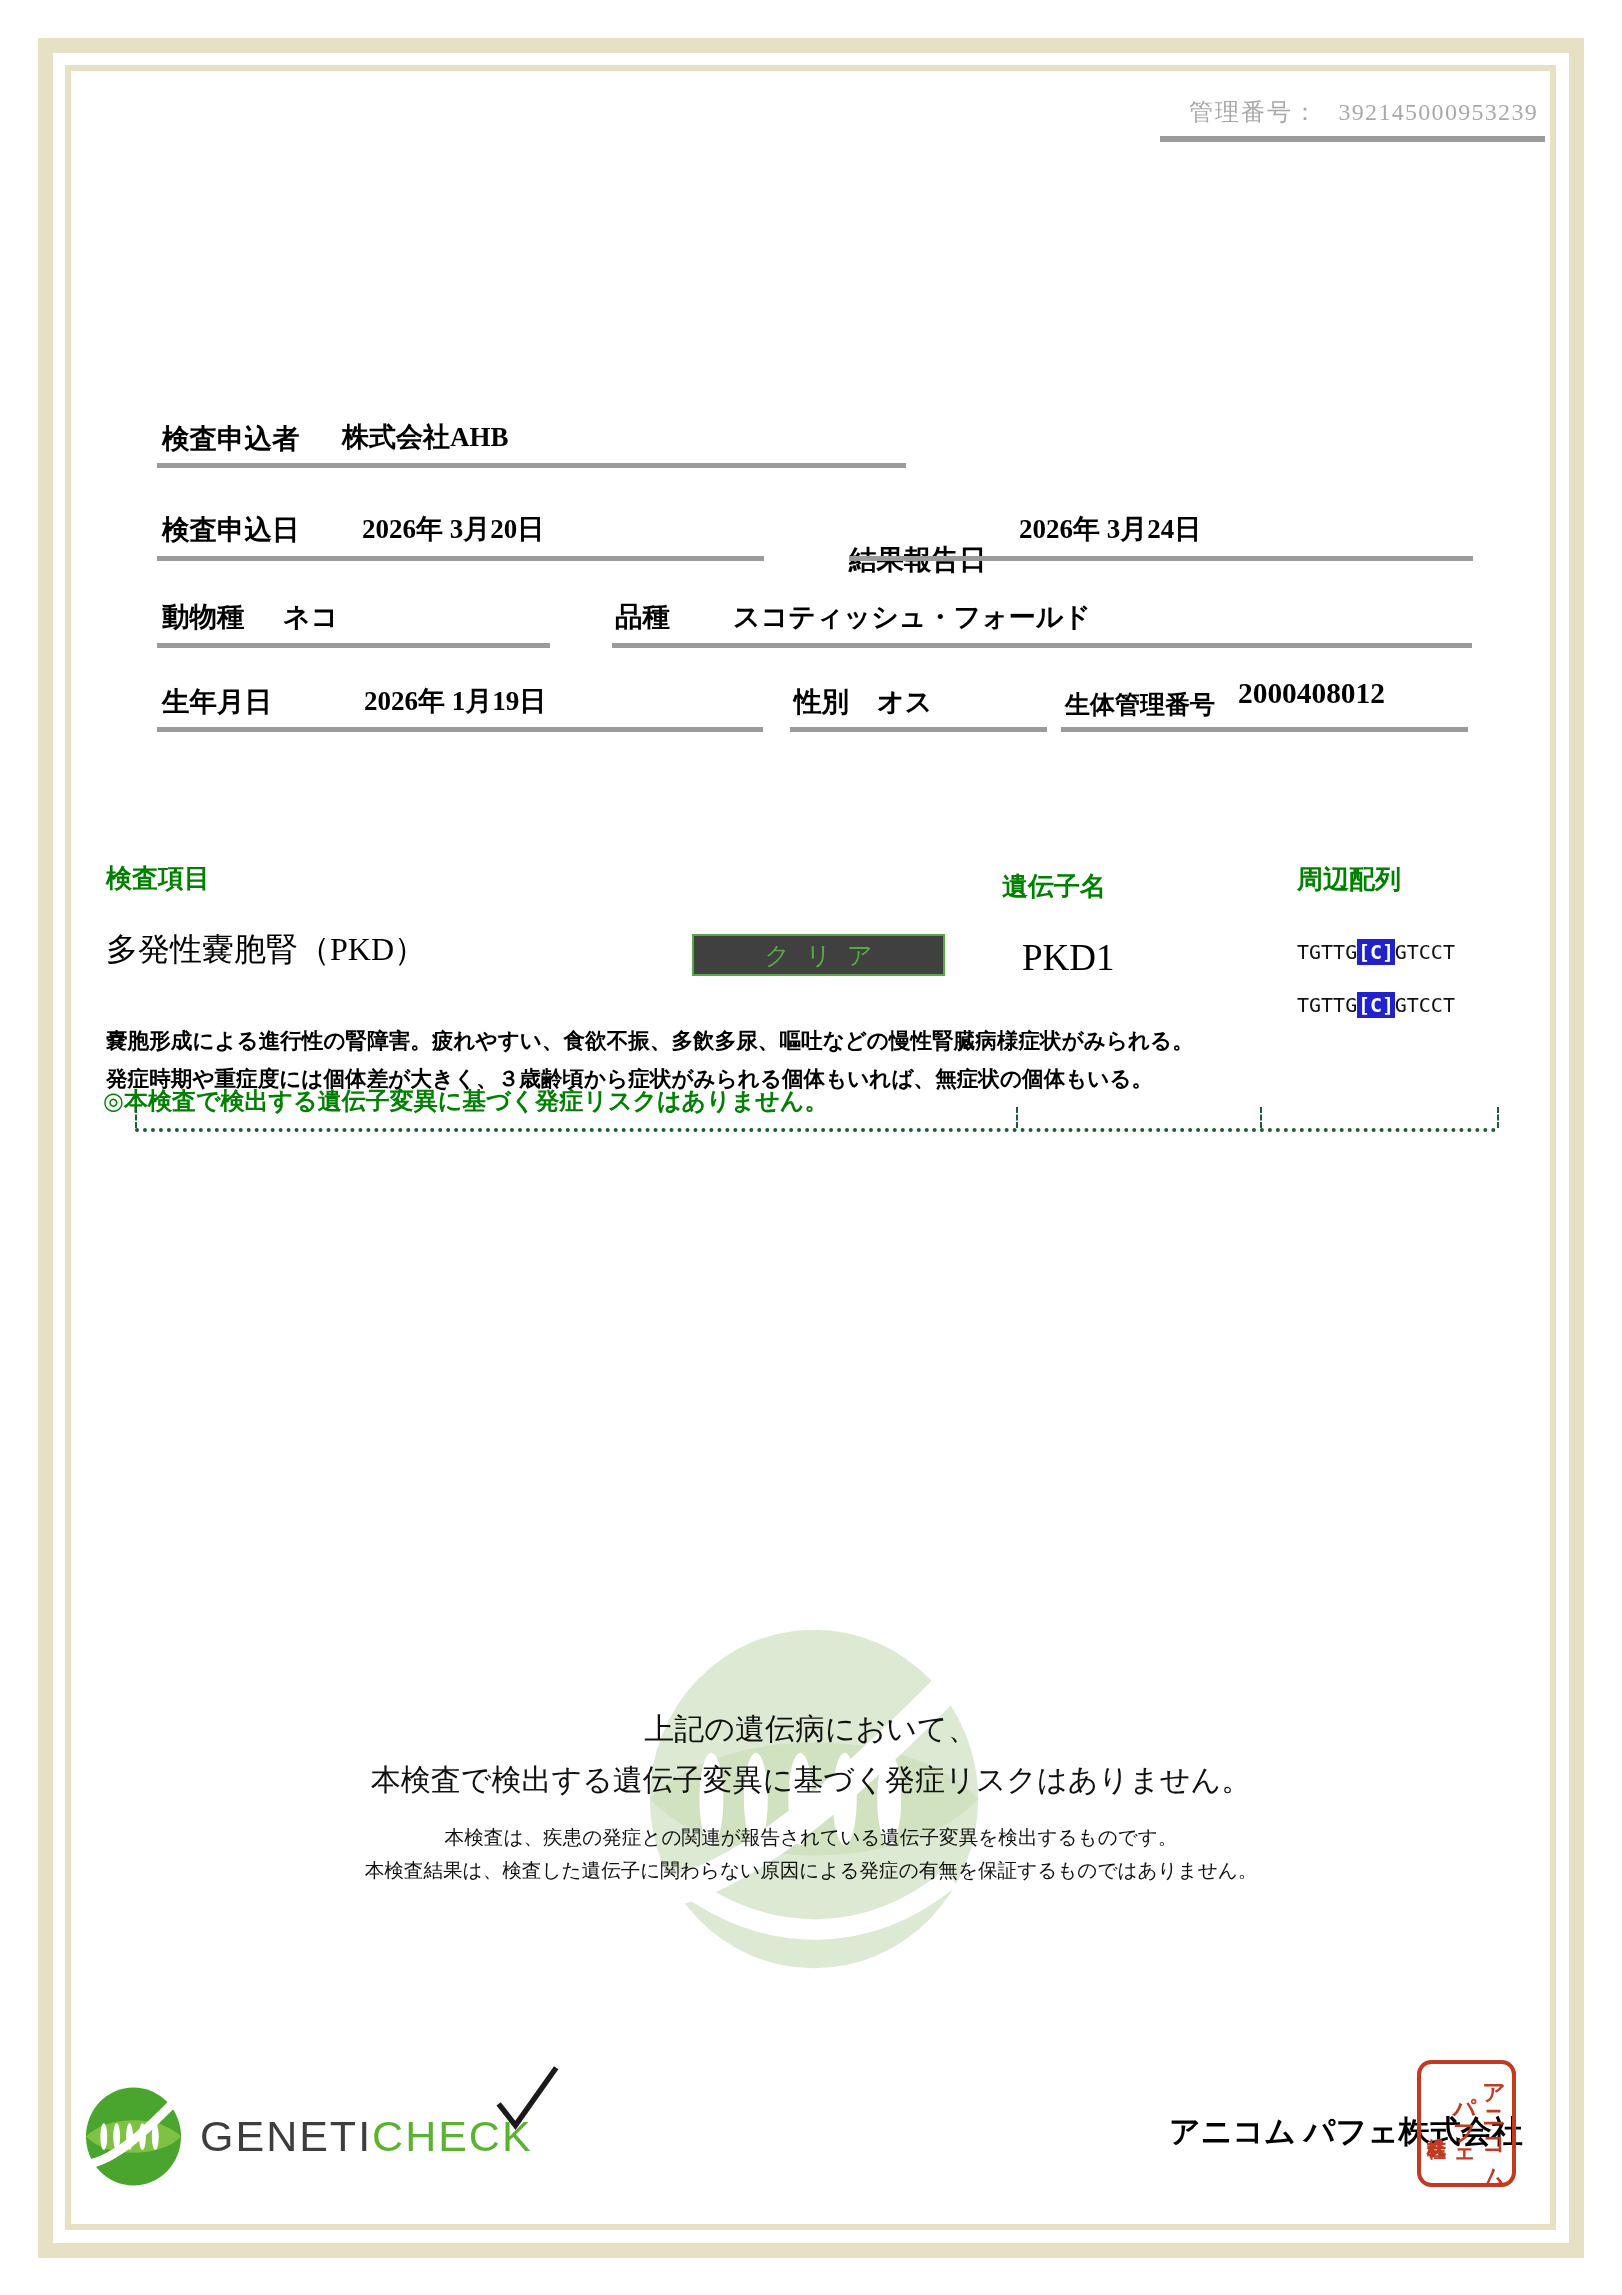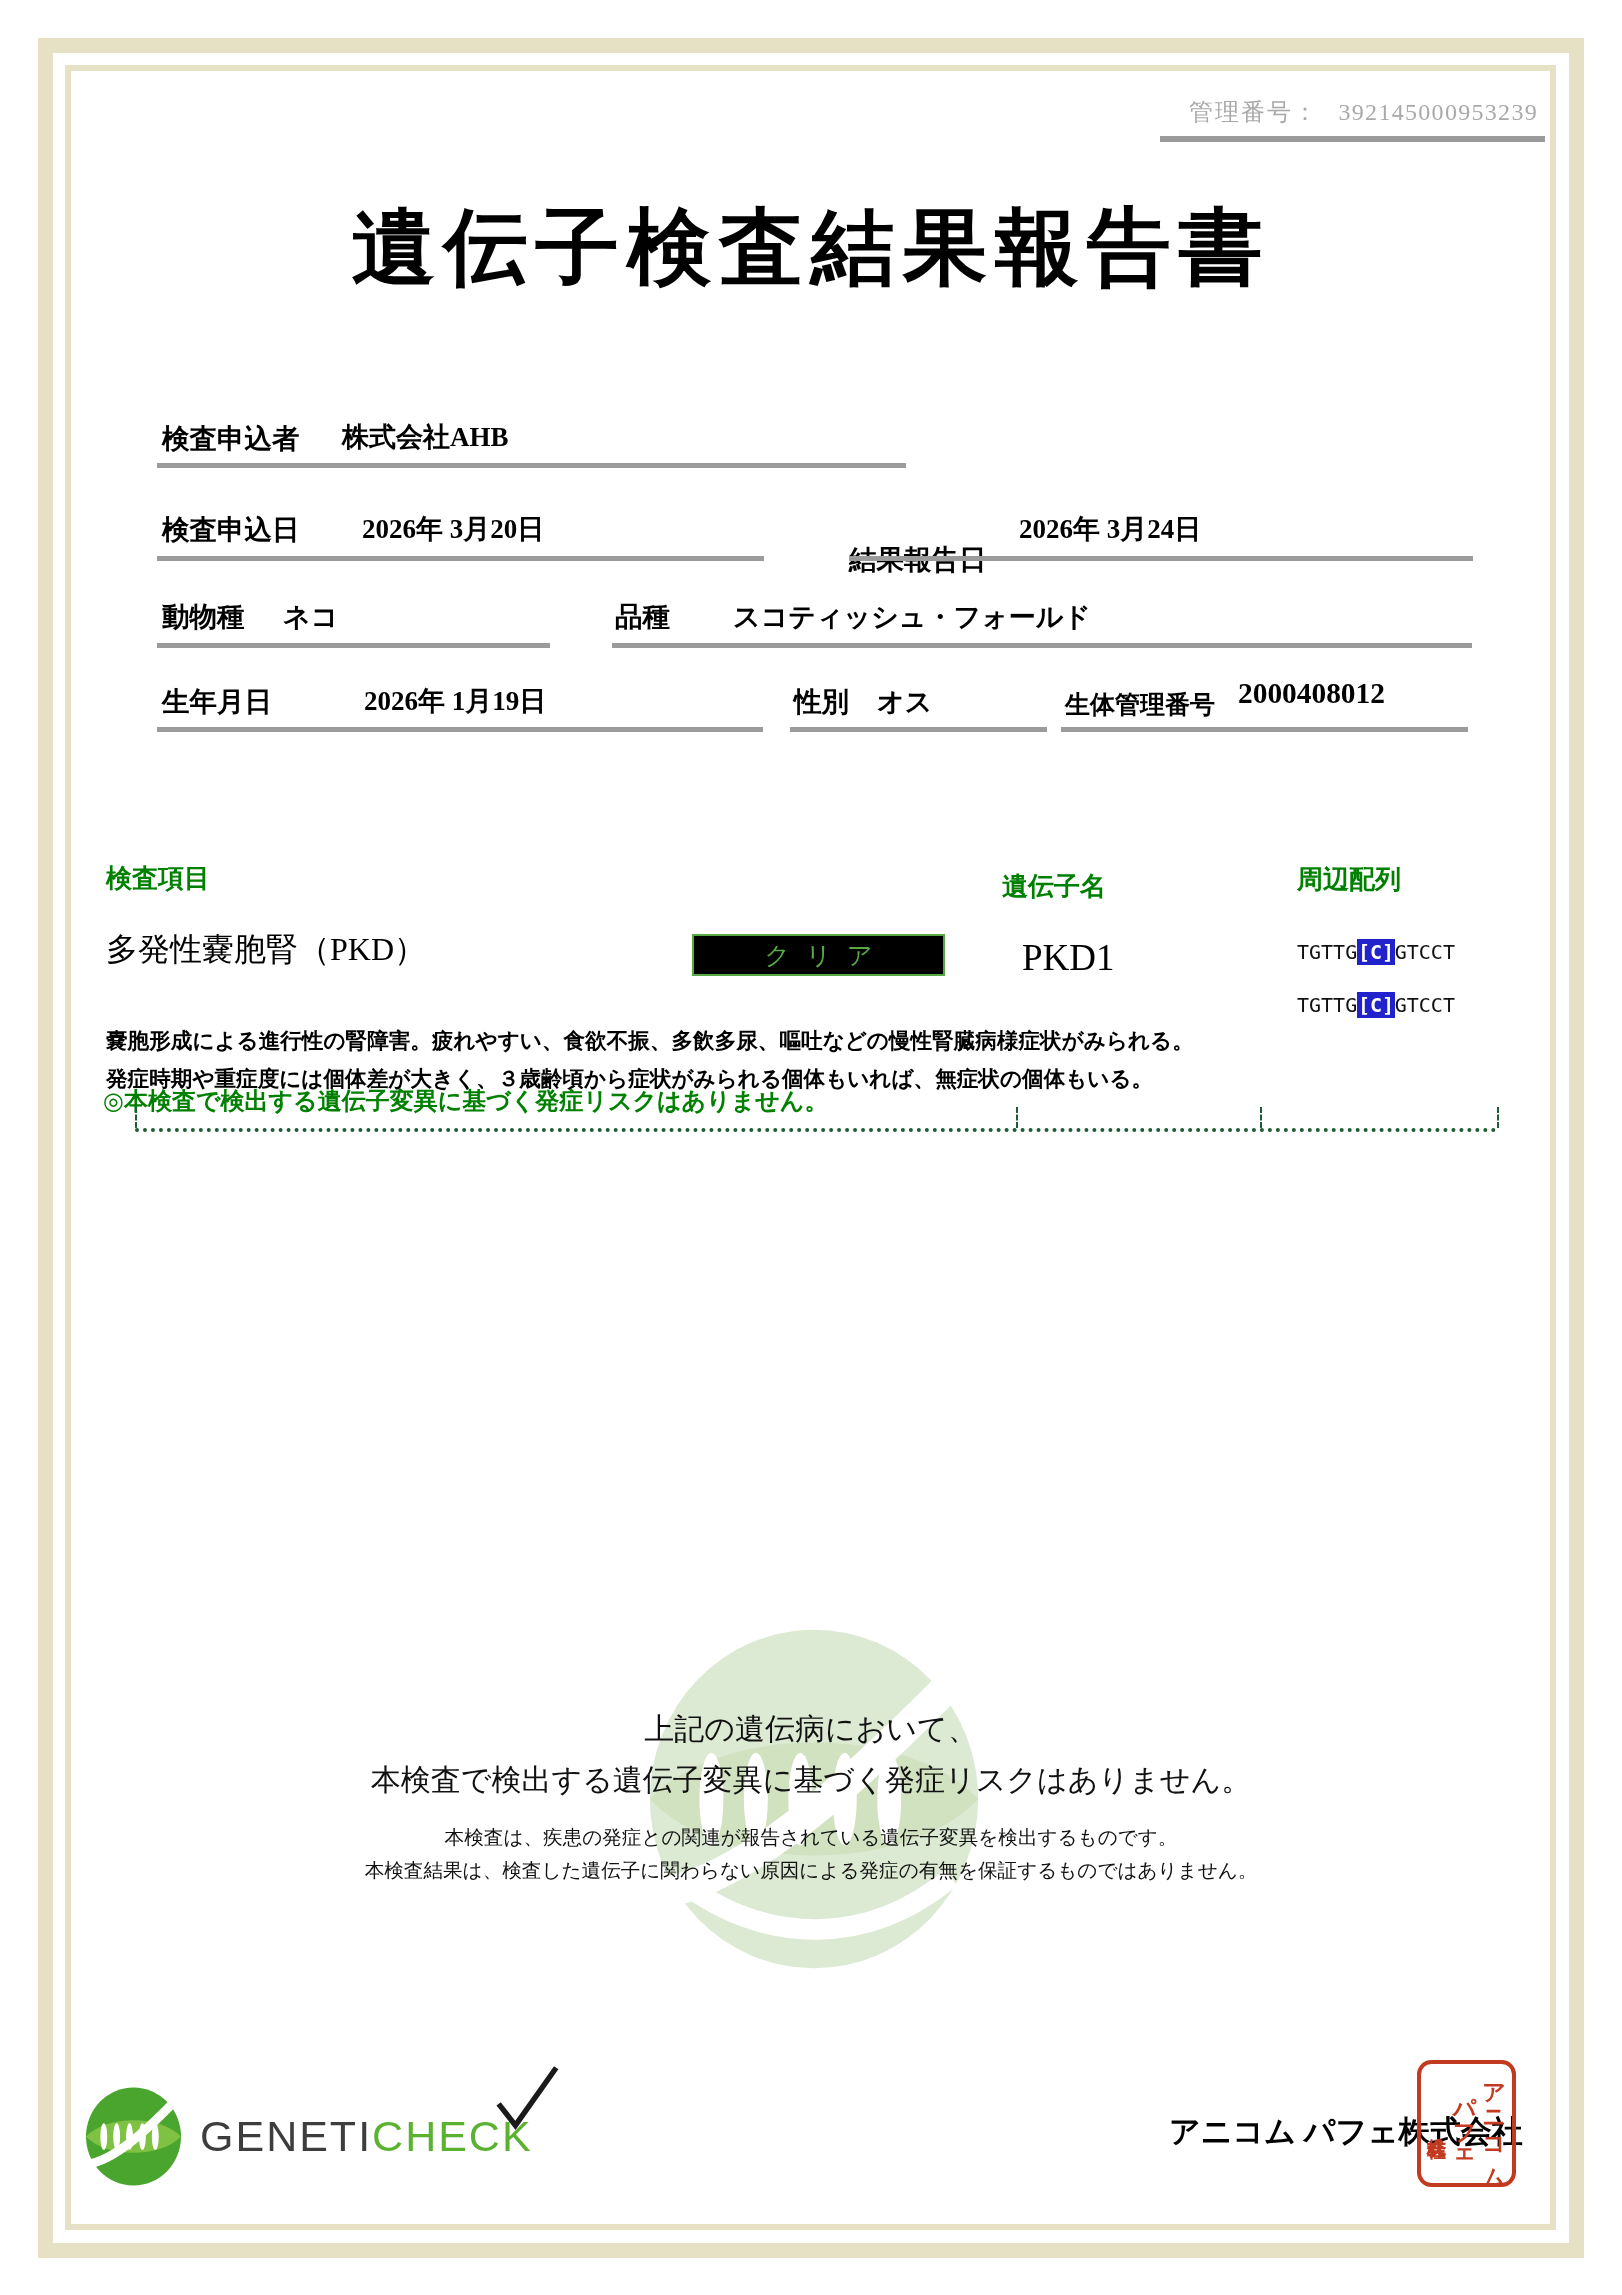--- a/index.html
+++ b/index.html
@@ -26,21 +26,21 @@
   .val{position:absolute;font-weight:bold;font-size:27px;white-space:nowrap;}
   .uline{position:absolute;height:5.2px;background:#9b9b9b;}
 
   
   .sec-h{position:absolute;color:var(--accent-green,#008000);font-weight:bold;
          font-size:26px;white-space:nowrap;}
   .test-name{position:absolute;left:106px;top:928px;font-size:32px;font-weight:normal;white-space:nowrap;}
   .badge{position:absolute;left:692px;top:934px;width:253px;height:42px;
          border:2.6px solid var(--result-green,#57a945);color:var(--result-green,#57a945);
          display:flex;align-items:center;justify-content:center;font-size:25px;
-         letter-spacing:15.7px;text-indent:15.7px;box-sizing:border-box;background:#000000;}
+         letter-spacing:15.7px;text-indent:15.7px;box-sizing:border-box;background:#404040;}
   .gene{position:absolute;left:1022px;top:936px;font-size:37px;white-space:nowrap;}
   .seq{position:absolute;left:1297px;font-family:"DejaVu Sans Mono",monospace;
        font-size:20px;white-space:nowrap;color:#111;}
   .seq .var{background:var(--variant-blue,#2222cc);color:#fff;font-weight:bold;padding:0.7px 0.7px;}
 
   .desc{position:absolute;left:106px;font-weight:bold;font-size:21.6px;white-space:nowrap;}
   .risk{position:absolute;left:103px;top:1085px;color:var(--accent-green,#008000);
         font-weight:bold;font-size:24px;white-space:nowrap;}
 
   .dash-h{position:absolute;left:135px;top:1128px;width:1362px;height:0;
@@ -81,21 +81,20 @@
 <div class="page">
 
   <div class="frame outer"></div>
   <div class="frame inner"></div>
 
   <div class="mgmt">
     <span>管理番号：</span><span class="num">392145000953239</span>
   </div>
   <div class="mgmt-line"></div>
 
-  <div class="title">遺伝子検査結果報告書</div>
 
   <div class="lbl" style="left:162px;top:421px;">検査申込者</div>
   <div class="val" style="left:342px;top:419px;">株式会社AHB</div>
   <div class="uline" style="left:157px;top:463px;width:749px;"></div>
 
   <div class="lbl" style="left:162px;top:512px;">検査申込日</div>
   <div class="val" style="left:362px;top:511px;">2026年 3月20日</div>
   <div class="uline" style="left:157px;top:556px;width:607px;"></div>
   <div class="lbl" style="left:849px;top:512px;margin-top:30px;">結果報告日</div>
   <div class="val" style="left:1019px;top:511px;">2026年 3月24日</div>

